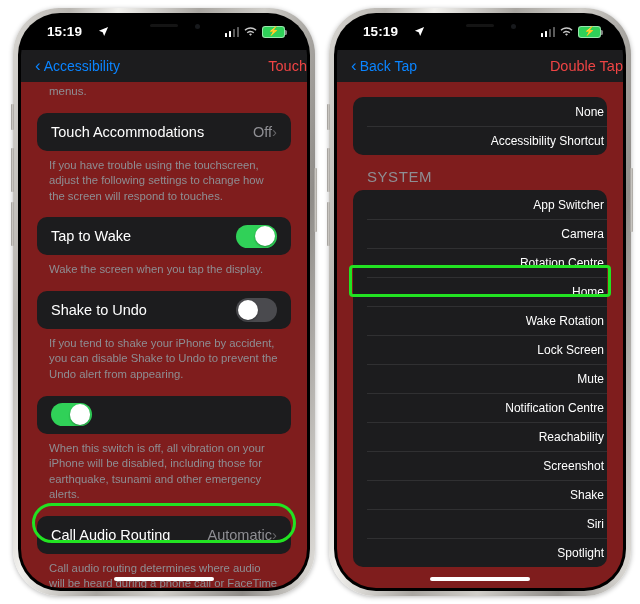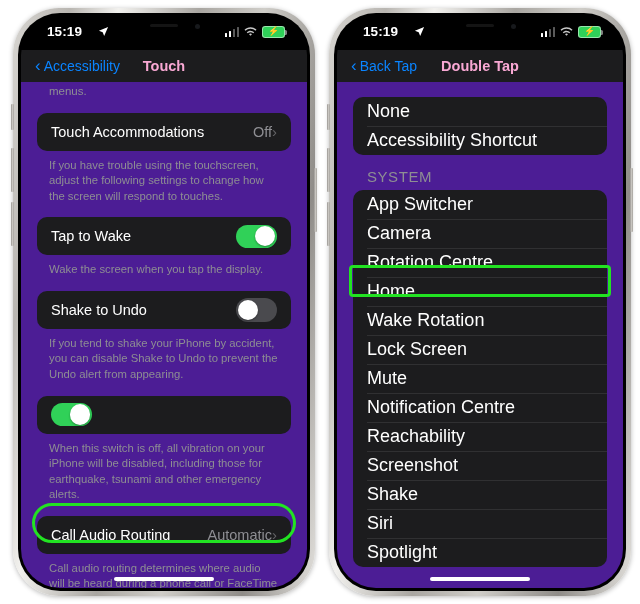--- a/index.html
+++ b/index.html
@@ -141,33 +141,33 @@
   }
   .nav-back {
     display: flex; align-items: center; gap: 3px;
     color: #0a84ff;
     font-size: 14px;
     white-space: nowrap;
   }
   .chev-back { font-size: 17px; line-height: 1; margin-top:-2px; font-weight: 300; }
   .nav-title {
     position: absolute; left: 0; right: 0;
-    text-align: center;
-    color: #f9a8d4;
+    text-align: right;
+    color: #ef4444;
     font-size: 14.5px;
-    font-weight: bold;
+    font-weight: normal;
     pointer-events: none;
   }
 
   
   .content {
     position: relative;
     height: calc(100% - 66px);
     overflow: hidden;
-    background: #4c1d95;
+    background: #7f1d1d;
   }
 
   
   .cut-text {
     color: #8e8e93;
     font-size: 11.5px;
     padding: 2px 28px 0 28px;
     line-height: 1.35;
   }
   .cell {
@@ -238,24 +238,25 @@
   .group {
     margin: 0 16px;
     background: #1c1c1e;
     border-radius: 10px;
     overflow: hidden;
   }
   .row {
     height: 29px;
     display: flex;
     align-items: center;
-    padding: 0 14px;
+    padding: 0 3px;
     color: #fff;
-    font-size: 18px;
-    position: relative;
+    font-size: 12px;
+    position: relative;
+    justify-content: flex-end;
   }
   .row + .row::before {
     content:'';
     position: absolute;
     left: 14px; right: 0; top: 0;
     height: 1px;
     background: #303032;
   }
   .section-head {
     color: #8e8e93;

